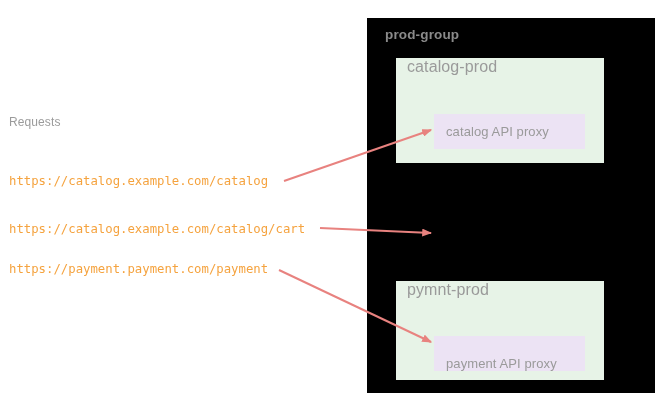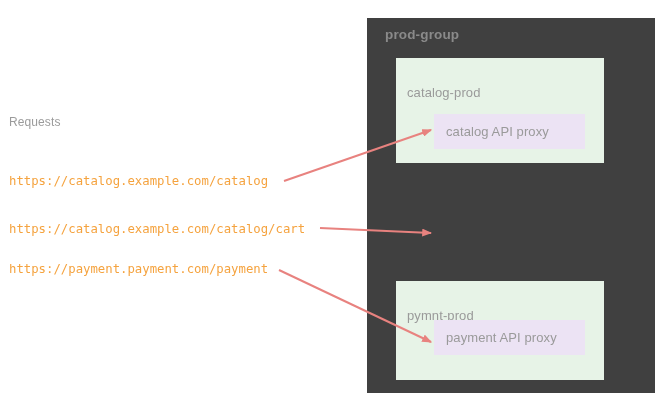--- a/index.html
+++ b/index.html
@@ -40,21 +40,21 @@
   #request-url-1 { top: 222px; }
   #request-url-2 { top: 262px; }
 
   
   #prod-group-panel {
     position: absolute;
     left: 367px;
     top: 18px;
     width: 288px;
     height: 375px;
-    background: #404040;
+    background: #000000;
   }
   #prod-group-title {
     position: absolute;
     left: 18px;
     top: 9px;
     font-size: 13.5px;
     font-weight: bold;
     color: #8a8a8a;
     letter-spacing: 0.15px;
     white-space: nowrap;
@@ -66,39 +66,39 @@
     width: 208px;
     background: #e7f3e7;
   }
   #env-box-0 { top: 40px;  height: 105px; }
   #env-box-1 { top: 154px; height: 98px;  }
   #env-box-2 { top: 263px; height: 99px;  }
 
   .env-label {
     position: absolute;
     left: 11px;
-    top: 27px;
-    font-size: 13px;
+    top: 0;
+    font-size: 16px;
     color: #9a9a9a;
     white-space: nowrap;
     letter-spacing: 0.1px;
   }
 
   .proxy-box {
     position: absolute;
     left: 38px;
     width: 151px;
     height: 35px;
     background: #ece3f4;
     display: flex;
     align-items: center;
   }
   #env-box-0 .proxy-box { top: 56px; }
   #env-box-1 .proxy-box { top: 48px; }
-  #env-box-2 .proxy-box { top: 39px; }
+  #env-box-2 .proxy-box { top: 55px; align-items: flex-end; }
 
   .proxy-label {
     padding-left: 12px;
     font-size: 13px;
     color: #9a9a9a;
     letter-spacing: 0.1px;
     white-space: nowrap;
   }
 
   

